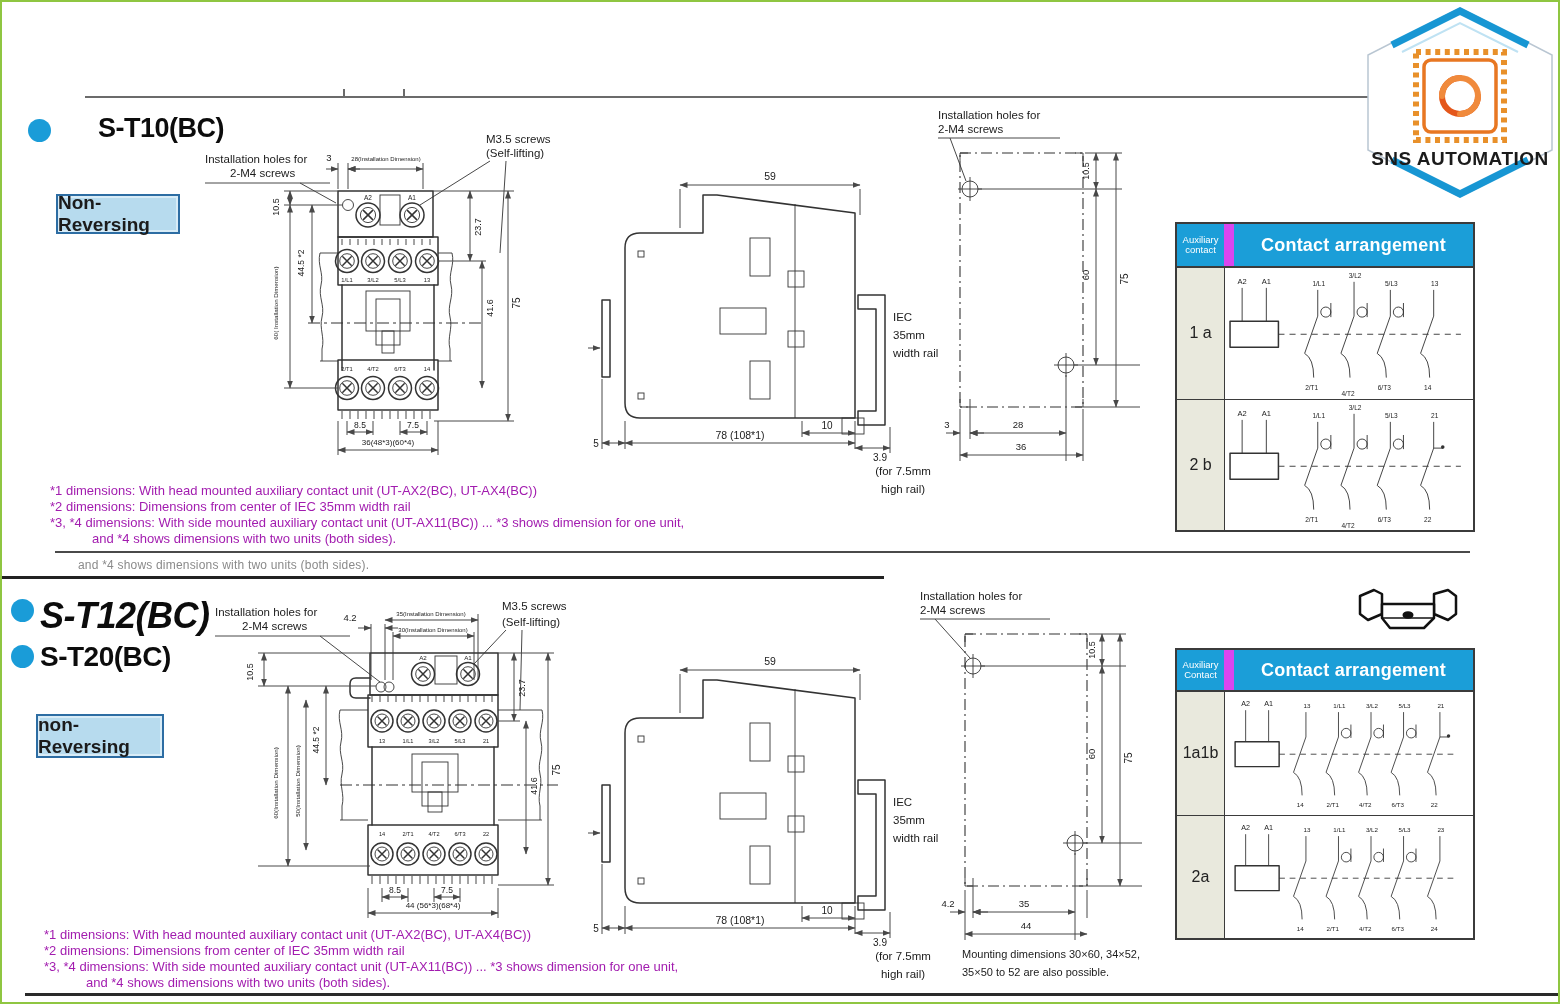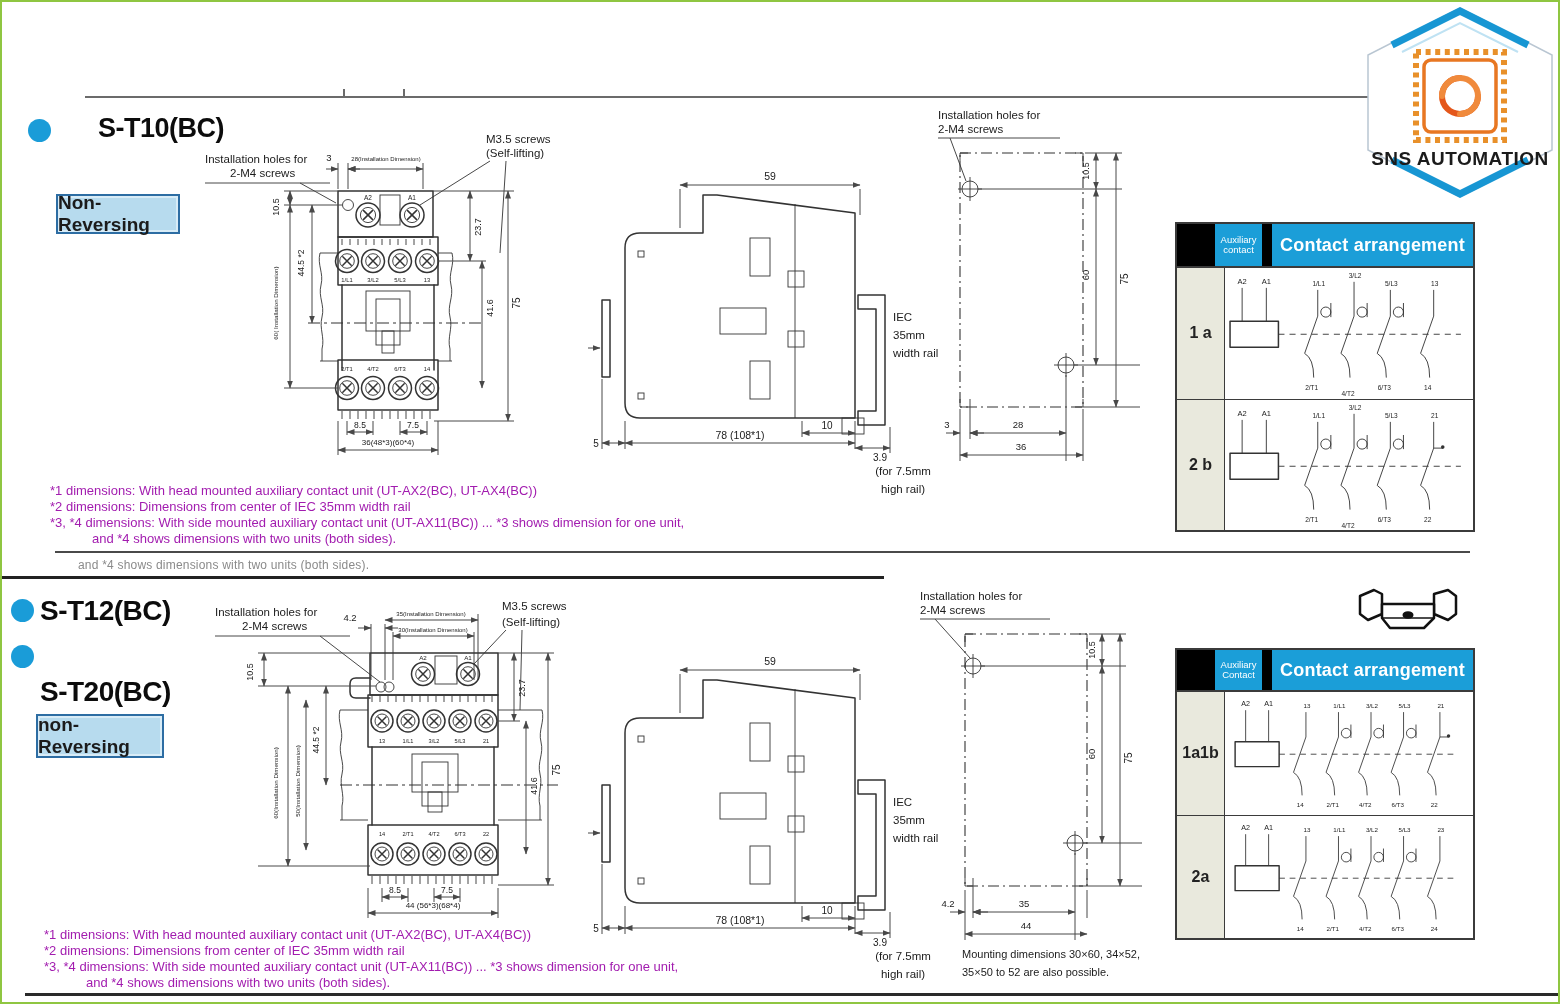--- a/index.html
+++ b/index.html
@@ -15,29 +15,29 @@
          display:flex;align-items:center;justify-content:center;
          font-weight:bold;font-size:19px;color:#1b1b1b;margin-top:37px;}
   
   .rule{background:#6b6b6b;}
   .ghost{color:#8a8a8a;font-size:12px;filter:blur(0.3px);letter-spacing:0.2px;}
   
   .foot{font-size:13px;line-height:16px;color:#a21caf;}
   .foot .ind{padding-left:42px;display:block;}
   
   .ctable{border:2px solid #3b3b3b;background:#fff;display:flex;flex-direction:column;}
-  .ct-head{display:flex;gap:10px;background:#000000;border-bottom:2px solid #3b3b3b;padding-left:38px;}
+  .ct-head{display:flex;gap:10px;background:#d946ef;border-bottom:2px solid #3b3b3b;}
   .ct-aux{width:47px;background:#1b9ed8;color:#fff;font-size:9.5px;line-height:10.5px;
           display:flex;flex-direction:column;align-items:center;justify-content:center;text-align:center;}
   .ct-title{flex:1;background:#1b9ed8;color:#fff;font-weight:bold;font-size:18px;
           display:flex;align-items:center;justify-content:center;letter-spacing:0.2px;}
   .ct-row{flex:1;display:flex;min-height:0;}
   .ct-row + .ct-row{border-top:1.6px solid #3b3b3b;}
   .ct-label{width:47px;background:#e9e9dd;border-right:1.6px solid #3b3b3b;
-          display:flex;align-items:center;justify-content:center;font-size:16px;color:#222;font-weight:bold;}
+          display:flex;align-items:center;justify-content:center;font-size:16px;color:#222;}
   .ct-diag{flex:1;position:relative;}
   .ct-diag svg{width:100%;height:100%;display:block;}
   
   svg text{font-family:"Liberation Sans",sans-serif;fill:#1b1b1b;}
   .s-ln{stroke:#333;stroke-width:1.5;fill:none;stroke-linejoin:round;stroke-linecap:round;}
   .s-tn{stroke:#333;stroke-width:0.9;fill:none;}
   .s-dm{stroke:#484848;stroke-width:1;fill:none;}
   .s-dd{stroke:#333;stroke-width:1.1;fill:none;}
   .tc{text-anchor:middle;}
   .lbl{font-size:11.5px;}
@@ -317,23 +317,23 @@
     <span>*2 dimensions: Dimensions from center of IEC 35mm width rail</span><br>
     <span>*3, *4 dimensions: With side mounted auxiliary contact unit (UT-AX11(BC)) ... *3 shows dimension for one unit,</span><br>
     <span class="ind">and *4 shows dimensions with two units (both sides).</span>
   </div>
 
   <div class="abs rule" style="left:55px;top:551px;width:1415px;height:2px;background:#4a4a4a;"></div>
   <div class="abs ghost" style="left:78px;top:558px;">and *4 shows dimensions with two units (both sides).</div>
   <div class="abs rule" style="left:0;top:576px;width:884px;height:3px;background:#222;"></div>
 
   <div class="abs bullet" style="left:11px;top:599px;"></div>
-  <div class="abs ptitle" style="left:40px;top:595px;font-size:28px;">S-T12(BC)</div>
+  <div class="abs ptitle" style="left:40px;top:595px;font-size:36px;font-style:italic;">S-T12(BC)</div>
   <div class="abs bullet" style="left:11px;top:645px;"></div>
-  <div class="abs ptitle" style="left:40px;top:676px;font-size:28px;">S-T20(BC)</div>
+  <div class="abs ptitle" style="left:40px;top:641px;font-size:28px;">S-T20(BC)</div>
   <div class="abs badge" style="left:36px;top:677px;width:124px;height:40px;">non-Reversing</div>
 
   <svg class="abs" style="left:190px;top:588px;" width="980" height="412" viewBox="0 0 980 412">
     <defs>
       <marker id="ar2" markerWidth="9" markerHeight="8" refX="7.5" refY="3" orient="auto-start-reverse">
         <path d="M0,0 L8,3 L0,6 Z" fill="#484848"></path>
       </marker>
       <g id="sc2">
           <circle r="11" class="s-ln"></circle>
           <circle r="7" class="s-tn"></circle>

